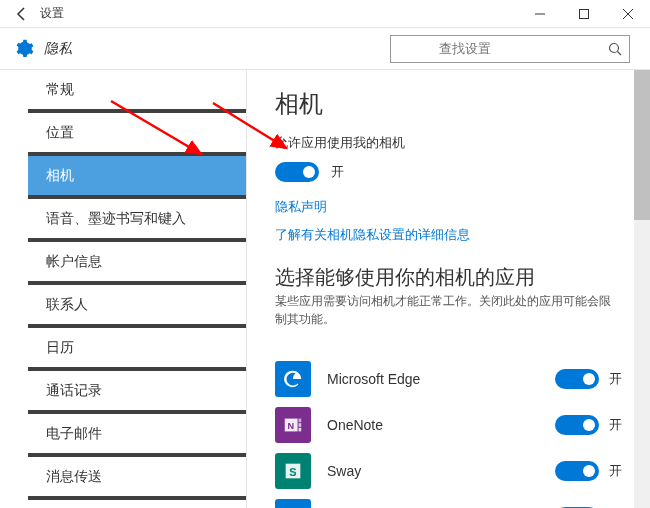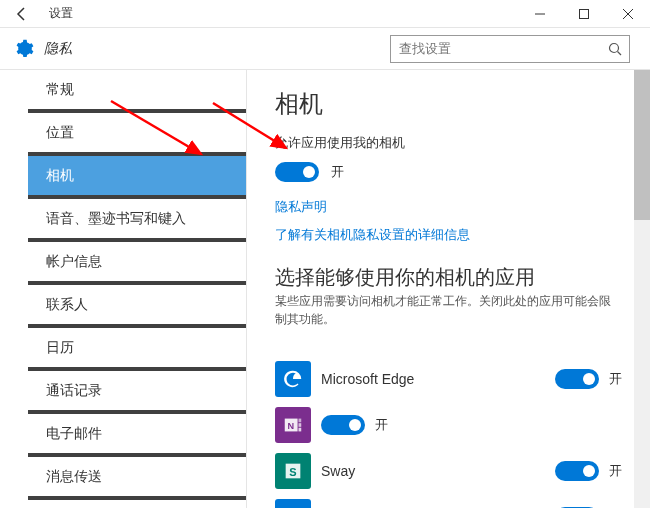--- a/index.html
+++ b/index.html
@@ -1,29 +1,29 @@
 <!DOCTYPE html>
 <html><head>
   <meta charset="utf-8">
   <style>
     * { margin: 0; padding: 0; box-sizing: border-box; font-family: "Microsoft YaHei", "Segoe UI", sans-serif; }
     body { width: 650px; height: 508px; background: #fff; overflow: hidden; position: relative; }
     
     .titlebar { height: 28px; display: flex; align-items: center; justify-content: space-between; background: #fff; border-bottom: 1px solid #e5e5e5; }
-    .titlebar-left { display: flex; align-items: center; gap: 17px; padding-left: 12px; justify-content: flex-end; }
+    .titlebar-left { display: flex; align-items: center; gap: 8px; padding-left: 12px; justify-content: flex-end; }
     .back-btn { width: 20px; height: 20px; display: flex; align-items: center; justify-content: center; cursor: pointer; }
     .title-text { font-size: 12px; color: #333; }
     .window-controls { display: flex; }
     .win-ctrl { width: 44px; height: 28px; display: flex; align-items: center; justify-content: center; cursor: pointer; }
     
     .header { height: 42px; display: flex; align-items: center; justify-content: space-between; padding: 0 20px 0 14px; border-bottom: 1px solid #e5e5e5; }
     .header-left { display: flex; align-items: center; gap: 10px; }
     .gear-icon { width: 20px; height: 20px; color: #0078d7; }
     .header-title { font-size: 14px; font-weight: 500; color: #333; font-style: italic; }
-    .search-box { position: relative; width: 240px; height: 28px; border: 1px solid #999; display: flex; align-items: center; }
+    .search-box { position: relative; width: 240px; height: 28px; border: 1px solid #999; display: flex; align-items: center; padding-left: 40px; }
     .search-input { border: none; outline: none; width: 100%; height: 100%; padding: 0 30px 0 8px; font-size: 13px; background: transparent; }
     .search-icon-btn { position: absolute; right: 4px; width: 20px; height: 20px; display: flex; align-items: center; justify-content: center; }
     
     .main { display: flex; height: calc(100% - 70px); }
     .sidebar { width: 247px; border-right: 1px solid #e5e5e5; overflow-y: auto; }
     .sidebar-item { height: 43px; padding-left: 18px; display: flex; align-items: center; font-size: 14px; color: #333; cursor: pointer; border-bottom: 4px solid #404040; margin-left: 28px; }
     .sidebar-item.selected { background: #4ca0e0; color: #fff; }
     
     .content { flex: 1; padding: 18px 28px; overflow-y: auto; position: relative; }
     .page-title { font-size: 24px; font-weight: 400; margin-bottom: 14px; color: #333; }
@@ -31,21 +31,21 @@
     .toggle-row { display: flex; align-items: center; gap: 12px; margin-bottom: 16px; }
     .toggle { width: 44px; height: 20px; border-radius: 10px; background: #0078d7; position: relative; cursor: pointer; }
     .toggle::after { content: ""; position: absolute; width: 12px; height: 12px; background: #fff; border-radius: 50%; top: 4px; right: 4px; }
     .toggle-text { font-size: 13px; color: #333; }
     
     .link { font-size: 13px; color: #0078d7; margin-bottom: 10px; cursor: pointer; display: block; }
     
     .section-title { font-size: 20px; color: #333; margin-top: 20px; margin-bottom: 1px; }
     .section-desc { font-size: 12px; color: #555; margin-bottom: 28px; line-height: 1.5; }
     
-    .app-row { display: flex; align-items: center; height: 46px; gap: 10px; }
+    .app-row { display: flex; align-items: center; height: 46px; gap: 16px; }
     .app-icon { width: 36px; height: 36px; display: flex; align-items: center; justify-content: center; color: #fff; font-weight: bold; }
     .app-name { flex: 1; font-size: 14px; color: #333; }
     .app-toggle-wrap { display: flex; align-items: center; gap: 10px; }
     
     .edge-icon { background: #0078d7; border-radius: 3px; }
     .onenote-icon { background: #7b2e8e; border-radius: 3px; }
     .sway-icon { background: #008272; border-radius: 3px; }
     .map-icon { background: #0078d7; border-radius: 3px; }
     
     .arrow { position: absolute; pointer-events: none; }
@@ -148,20 +148,21 @@
         <div class="app-row">
     <div class="app-icon onenote-icon">
             <svg width="22" height="22" viewBox="0 0 24 24">
               <rect x="3" y="5" width="14" height="14" fill="#fff" opacity=".9"></rect>
               <text x="6" y="16" font-size="10" fill="#7b2e8e" font-weight="bold">N</text>
               <rect x="18" y="5" width="3" height="4" fill="#fff" opacity=".6"></rect>
               <rect x="18" y="10" width="3" height="4" fill="#fff" opacity=".7"></rect>
               <rect x="18" y="15" width="3" height="4" fill="#fff" opacity=".8"></rect>
             </svg>
           </div>
+    <div class="app-name">OneNote</div>
     <div class="app-toggle-wrap">
       <div class="toggle"></div>
       <span class="toggle-text">开</span>
     </div>
         </div>
         <div class="app-row">
     <div class="app-icon sway-icon">
             <svg width="22" height="22" viewBox="0 0 24 24">
               <rect x="4" y="4" width="16" height="16" fill="#fff" opacity=".9"></rect>
               <text x="8" y="17" font-size="12" fill="#008272" font-weight="bold">S</text>

